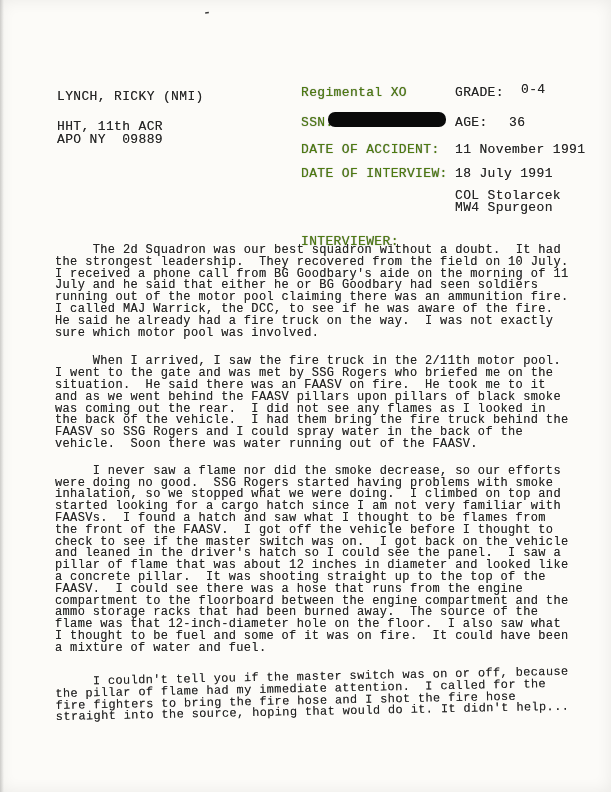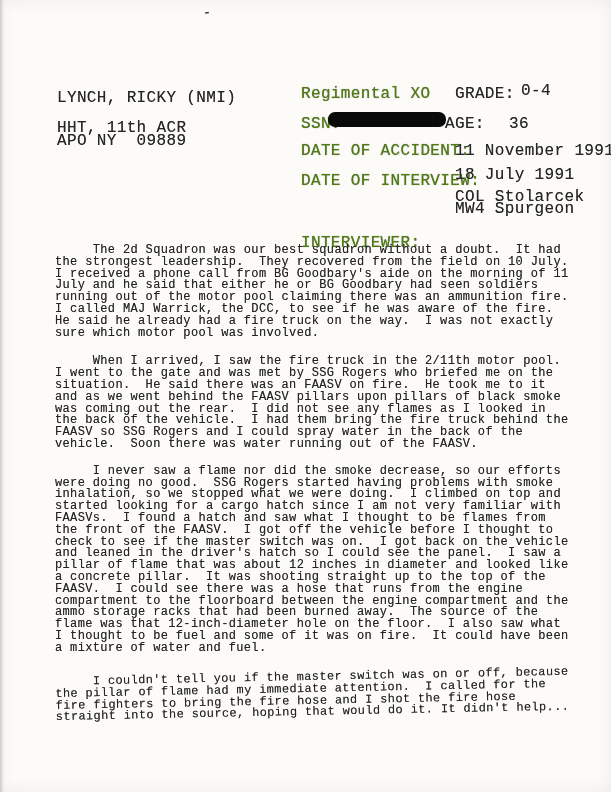--- a/index.html
+++ b/index.html
@@ -17,21 +17,21 @@
   .page::before { 
     content: "";
     position: absolute;
     left: 0; top: 0;
     width: 4px; height: 100%;
     background: linear-gradient(90deg, rgba(0,0,0,0.16), rgba(0,0,0,0));
     pointer-events: none;
   }
   .t {
     position: absolute;
-    font-size: 16px;
+    font-size: 13px;
     letter-spacing: 0.35px;
     white-space: pre;
     text-shadow: 0 0 0.5px rgba(40,40,40,0.6);
   }
   .label {
     color: #4d7c0f;
     text-shadow: 0 0 0.9px rgba(85,85,85,0.85);
   }
   .redaction {
     position: absolute;
@@ -73,28 +73,28 @@
 
   <div class="scan-mark">-</div>
 
   <div class="t" style="left:57px; top:89px;">LYNCH, RICKY (NMI)</div>
   <div class="t" style="left:57px; top:119px;">HHT, 11th ACR</div>
   <div class="t" style="left:57px; top:132px;text-align:right;">APO NY  09889</div>
 
   <div class="t label" style="left:301px; top:85px;">Regimental XO</div>
   <div class="t label" style="left:301px; top:115px;">SSN:</div>
   <div class="t label" style="left:301px; top:142px;">DATE OF ACCIDENT:</div>
-  <div class="t label" style="left:301px; top:172px;">DATE OF INTERVIEW:</div>
+  <div class="t label" style="left:301px; top:166px;">DATE OF INTERVIEW:</div>
   <div class="t label" style="left:301px; top:190px;margin-top:44px;">INTERVIEWER:</div>
 
   <div class="redaction"></div>
 
   <div class="t" style="left:455px; top:85px;">GRADE:</div>
   <div class="t" style="left:521px; top:82px;">0-4</div>
-  <div class="t" style="left:445px; top:115px;">AGE:</div>
+  <div class="t" style="left:455px; top:115px;">AGE:</div>
   <div class="t" style="left:509px; top:115px;">36</div>
   <div class="t" style="left:455px; top:142px;">11 November 1991</div>
   <div class="t" style="left:455px; top:166px;text-align:right;">18 July 1991</div>
   <div class="t" style="left:455px; top:188px;">COL Stolarcek</div>
   <div class="t" style="left:455px; top:200px;">MW4 Spurgeon</div>
 
   <main>
     <div class="para p1">     The 2d Squadron was our best squadron without a doubt.  It had
 the strongest leadership.  They recovered from the field on 10 July.
 I received a phone call from BG Goodbary's aide on the morning of 11

